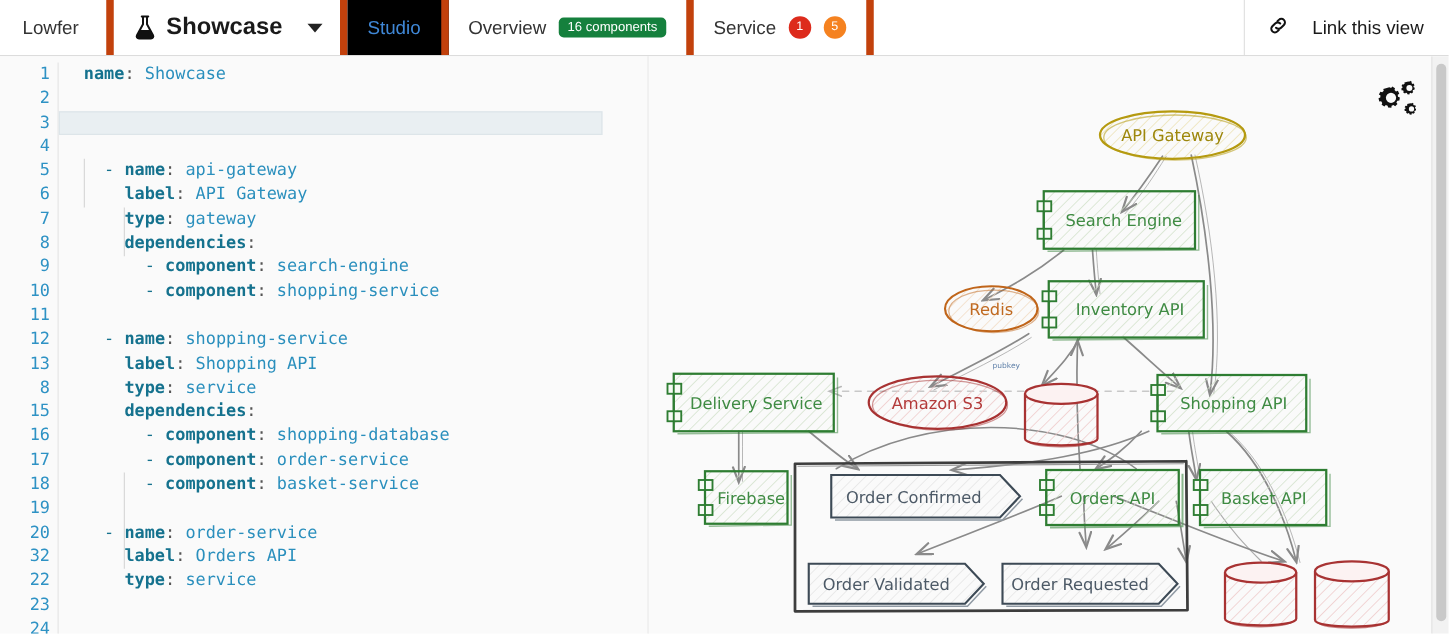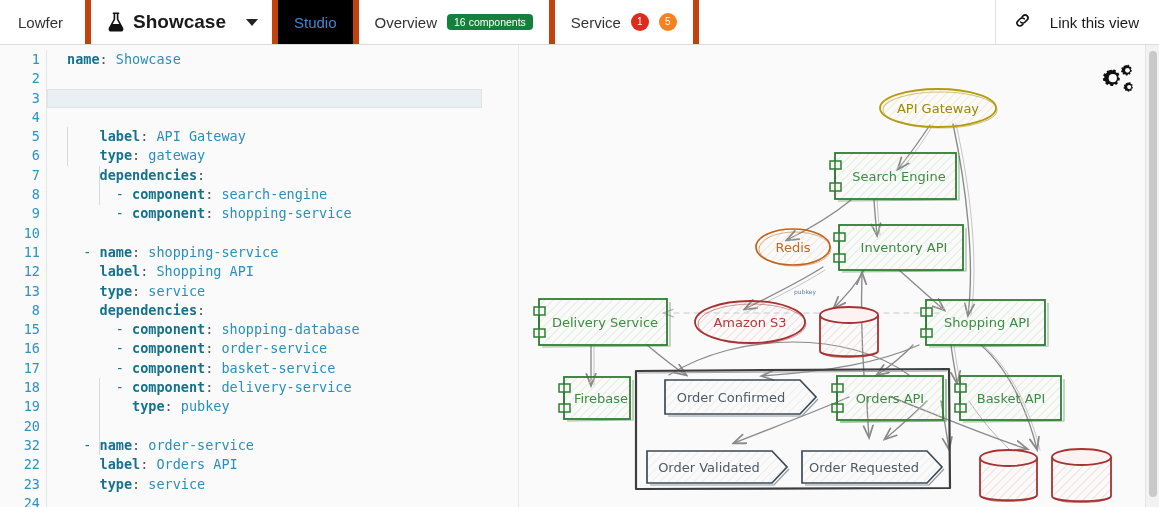--- a/index.html
+++ b/index.html
@@ -254,35 +254,34 @@
         </div>
       <div class="lines" id="codelines">
         <div class="hl-box"></div>
         <div class="indent-guide" style="left:20px; top:77px; height:39px;"></div>
         <div class="indent-guide" style="left:52px; top:116px; height:39px;"></div>
         <div class="indent-guide" style="left:52px; top:328px; height:77px;"></div>
       <div class="ln"><span class="tok-key">name</span><span class="tok-punc">:</span> <span class="tok-str">Showcase</span></div>
           <div class="ln"></div>
           <div class="ln"><span class="tok-key">components</span><span class="tok-punc">:</span></div>
           <div class="ln"></div>
+          <div class="ln">  <span class="tok-dash">- </span><span class="tok-key">name</span><span class="tok-punc">:</span> <span class="tok-str">api-gateway</span></div>
           <div class="ln">    <span class="tok-key">label</span><span class="tok-punc">:</span> <span class="tok-str">API Gateway</span></div>
           <div class="ln">    <span class="tok-key">type</span><span class="tok-punc">:</span> <span class="tok-str">gateway</span></div>
           <div class="ln">    <span class="tok-key">dependencies</span><span class="tok-punc">:</span></div>
           <div class="ln">      <span class="tok-dash">- </span><span class="tok-key">component</span><span class="tok-punc">:</span> <span class="tok-str">search-engine</span></div>
           <div class="ln">      <span class="tok-dash">- </span><span class="tok-key">component</span><span class="tok-punc">:</span> <span class="tok-str">shopping-service</span></div>
           <div class="ln"></div>
           <div class="ln">  <span class="tok-dash">- </span><span class="tok-key">name</span><span class="tok-punc">:</span> <span class="tok-str">shopping-service</span></div>
           <div class="ln">    <span class="tok-key">label</span><span class="tok-punc">:</span> <span class="tok-str">Shopping API</span></div>
           <div class="ln">    <span class="tok-key">type</span><span class="tok-punc">:</span> <span class="tok-str">service</span></div>
           <div class="ln">    <span class="tok-key">dependencies</span><span class="tok-punc">:</span></div>
           <div class="ln">      <span class="tok-dash">- </span><span class="tok-key">component</span><span class="tok-punc">:</span> <span class="tok-str">shopping-database</span></div>
           <div class="ln">      <span class="tok-dash">- </span><span class="tok-key">component</span><span class="tok-punc">:</span> <span class="tok-str">order-service</span></div>
           <div class="ln">      <span class="tok-dash">- </span><span class="tok-key">component</span><span class="tok-punc">:</span> <span class="tok-str">basket-service</span></div>
-          <div class="ln">      <span class="tok-dash">- </span><span class="tok-key">component</span><span class="tok-punc">:</span> <span class="tok-str">delivery-service</span></div>
-          <div class="ln">        <span class="tok-key">type</span><span class="tok-punc">:</span> <span class="tok-str">pubkey</span></div>
           <div class="ln"></div>
           <div class="ln">  <span class="tok-dash">- </span><span class="tok-key">name</span><span class="tok-punc">:</span> <span class="tok-str">order-service</span></div>
           <div class="ln">    <span class="tok-key">label</span><span class="tok-punc">:</span> <span class="tok-str">Orders API</span></div>
           <div class="ln">    <span class="tok-key">type</span><span class="tok-punc">:</span> <span class="tok-str">service</span></div>
         </div>
     </div>
   </div>
 
   <div class="diagram">
 

